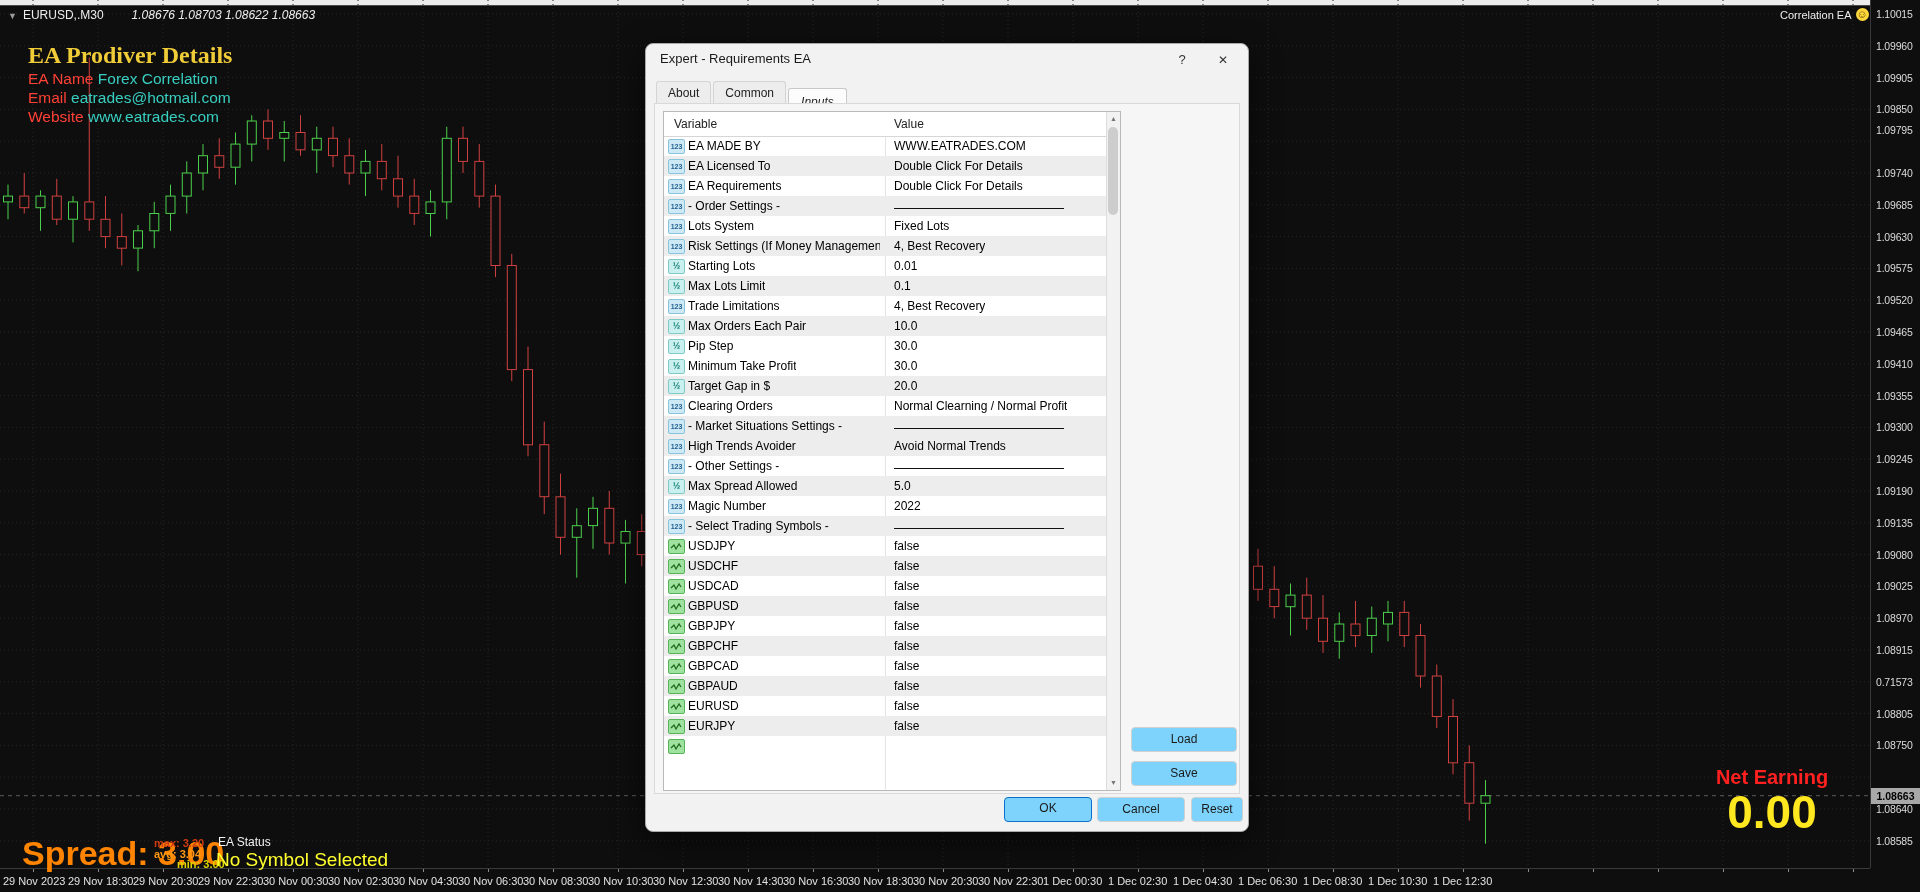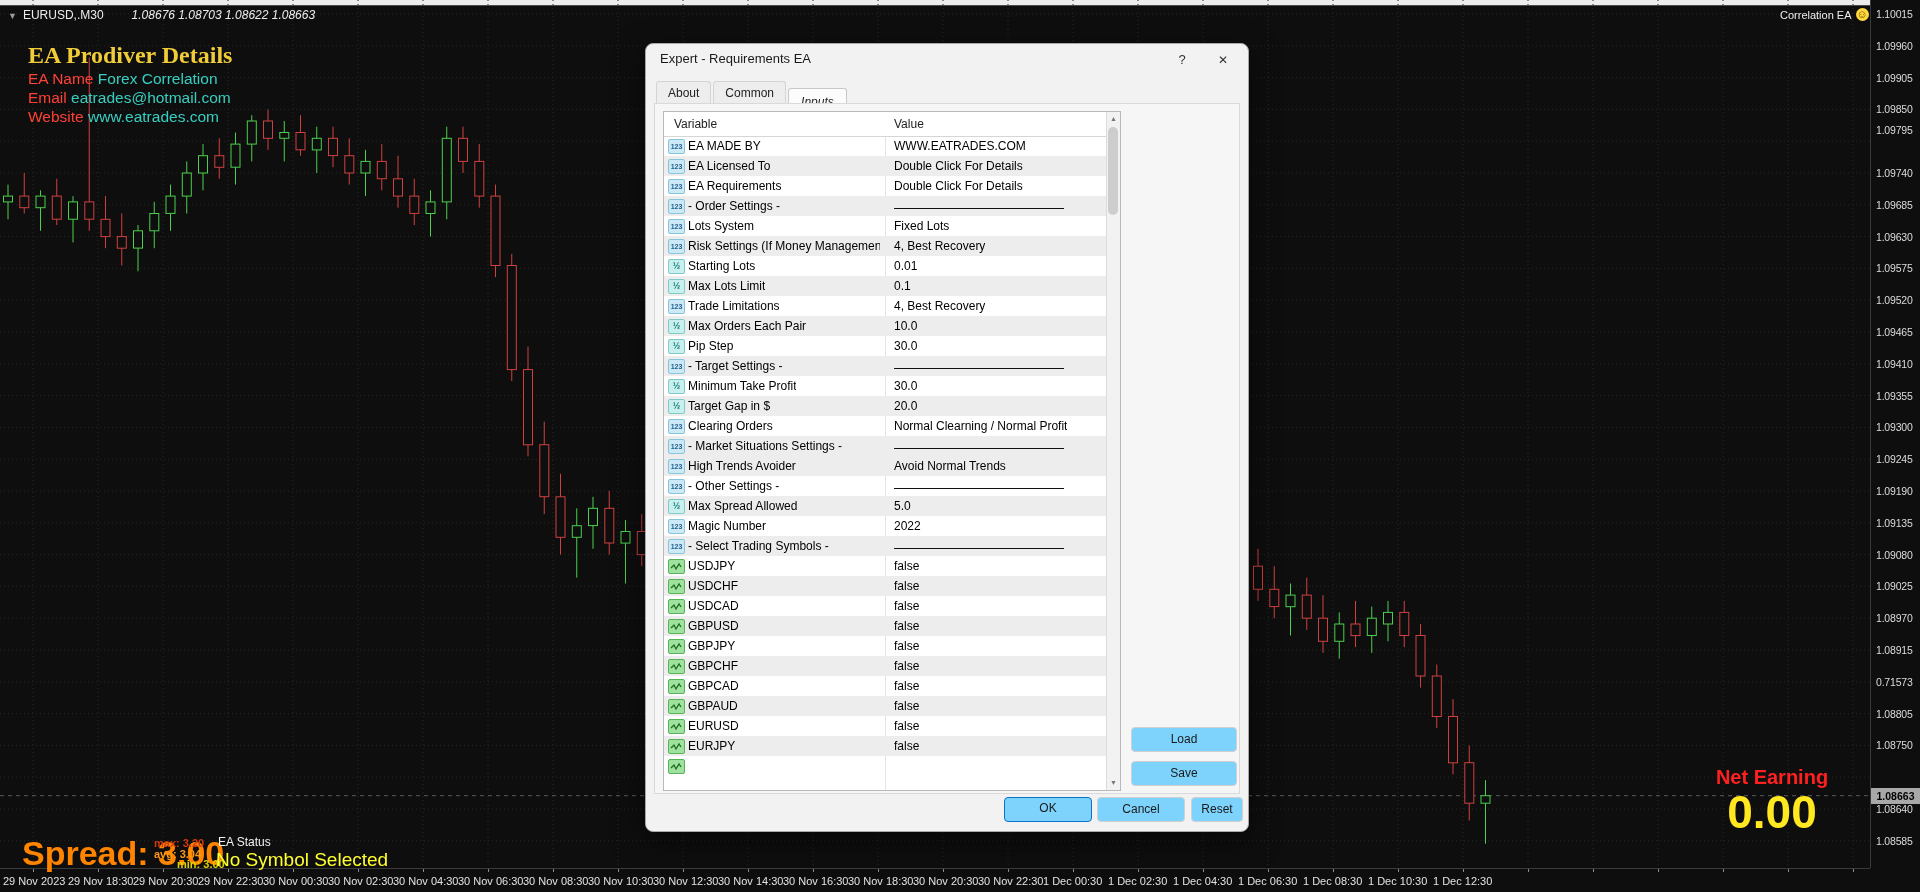--- a/index.html
+++ b/index.html
@@ -440,25 +440,20 @@
           <div class="trow alt">
             <div class="ricon i12">½</div>
             <span class="rlbl">Max Orders Each Pair</span>
             <span class="rval">10.0</span>
           </div>
           <div class="trow">
             <div class="ricon i12">½</div>
             <span class="rlbl">Pip Step</span>
             <span class="rval">30.0</span>
           </div>
-          <div class="trow alt">
-            <div class="ricon i123">123</div>
-            <span class="rlbl">- Target Settings -</span>
-            <div class="sepline"></div>
-          </div>
           <div class="trow">
             <div class="ricon i12">½</div>
             <span class="rlbl">Minimum Take Profit</span>
             <span class="rval">30.0</span>
           </div>
           <div class="trow alt">
             <div class="ricon i12">½</div>
             <span class="rlbl">Target Gap in $</span>
             <span class="rval">20.0</span>
           </div>

